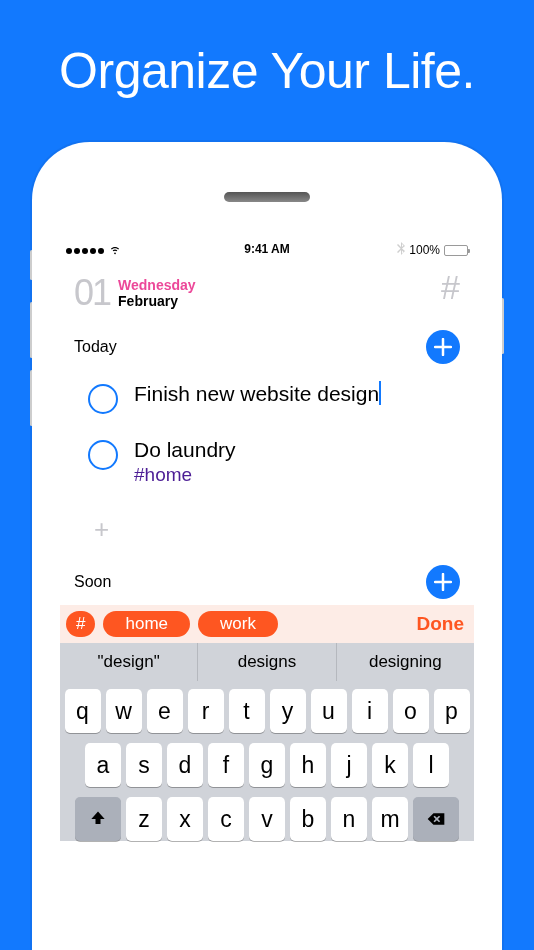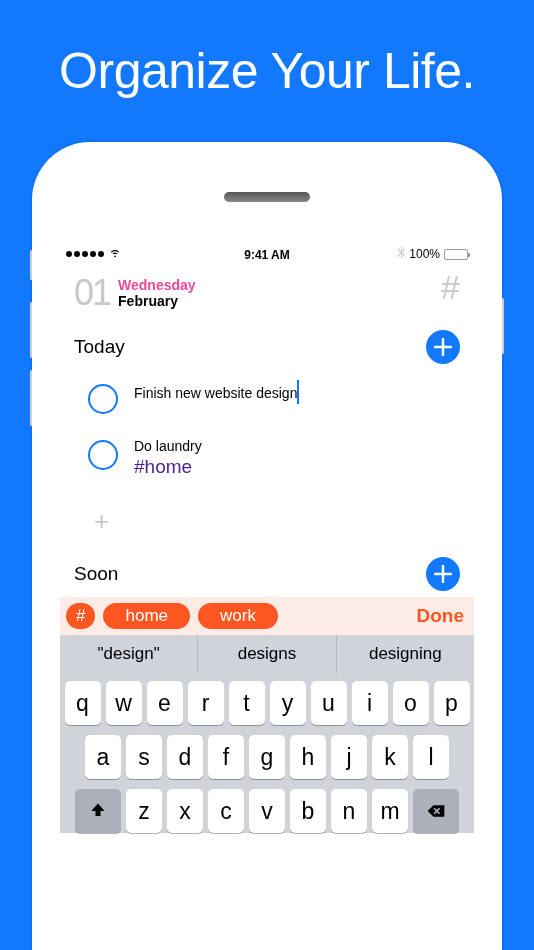--- a/index.html
+++ b/index.html
@@ -45,21 +45,21 @@
   left: 28px;
   width: 414px;
   height: 710px;
   background: #fff;
   overflow: hidden;
 }
 
 .status-bar {
   height: 20px;
   display: flex;
-  align-items: flex-end;
+  align-items: flex-start;
   justify-content: space-between;
   padding: 0 6px;
   font-size: 12px;
   color: #000;
 }
 .status-left, .status-right { display: flex; align-items: center; gap: 4px; }
 .status-time { font-weight: 600; position: absolute; left: 50%; transform: translateX(-50%);}
 .signal-dots { display: flex; gap: 2px; }
 .signal-dots span { width: 6px; height: 6px; border-radius: 50%; background: #000; display: inline-block;}
 .wifi-icon svg { width: 14px; height: 14px; }
@@ -86,21 +86,21 @@
 .date-day { font-weight: 700; color: #ec4899;}
 .date-month { font-weight: 700; color: #000;}
 .hash-icon { position: absolute; right: 14px; top: 6px; font-size: 34px; color: #c7c7cc; font-weight: 300;}
 
 .section-header {
   display: flex;
   align-items: center;
   justify-content: space-between;
   padding: 10px 14px 6px 14px;
 }
-.section-title { font-size: 19px; color: #000; font-weight: 400;}
+.section-title { font-size: 16px; color: #000; font-weight: 400;}
 .add-btn {
   width: 34px; height: 34px;
   background: #1279fe;
   border-radius: 50%;
   display: flex; align-items: center; justify-content: center;
   color: #fff;
   font-size: 26px;
   font-weight: 300;
 }
 
@@ -111,21 +111,21 @@
   gap: 16px;
 }
 .checkbox {
   width: 30px; height: 30px;
   border: 2px solid #1279fe;
   border-radius: 50%;
   flex-shrink: 0;
   margin-top: 2px;
 }
 .task-content { display: flex; flex-direction: column; }
-.task-text { font-size: 14px; color: #000; position: relative;}
+.task-text { font-size: 21px; color: #000; position: relative;}
 .task-tag { font-size: 19px; color: #4c1d95; font-weight: 500; margin-top: 2px;}
 .cursor-mark {
   display: inline-block;
   width: 2px;
   height: 24px;
   background: #1279fe;
   vertical-align: middle;
   margin-left: 0;
   transform: translateY(-2px);
 }

